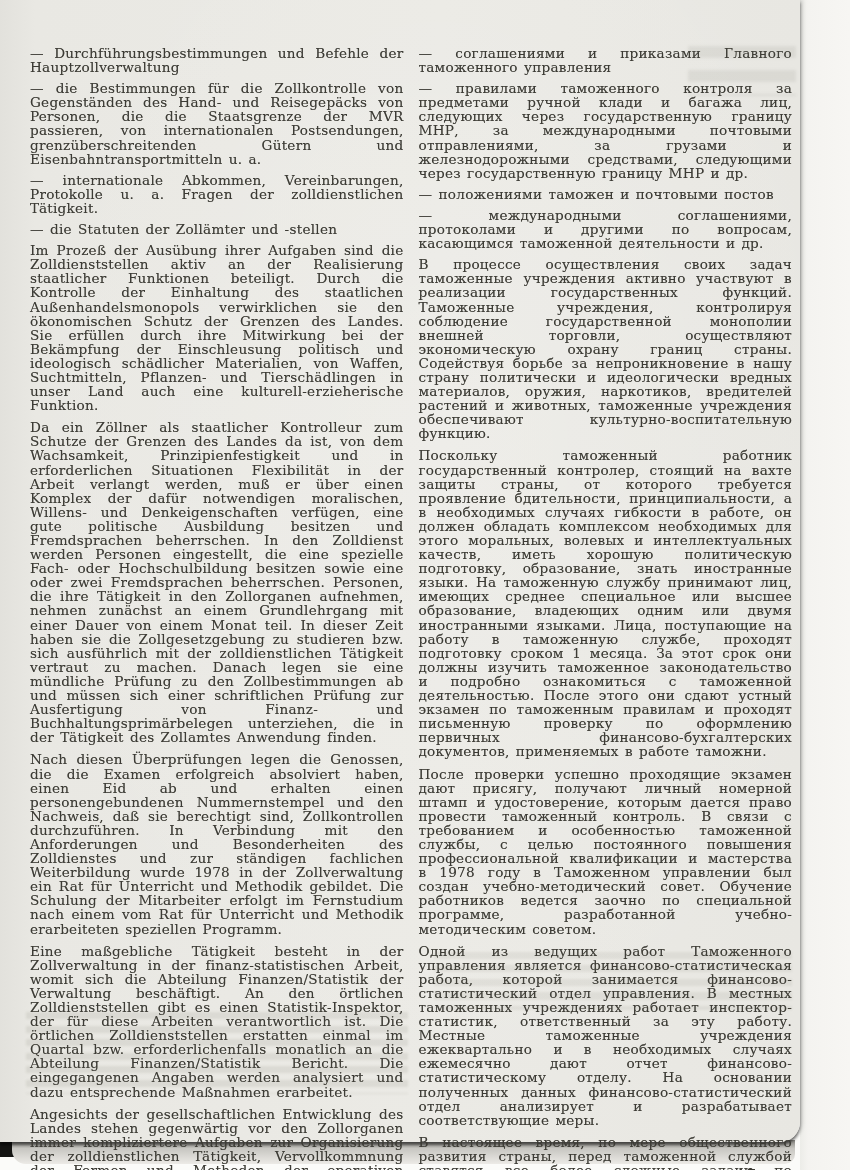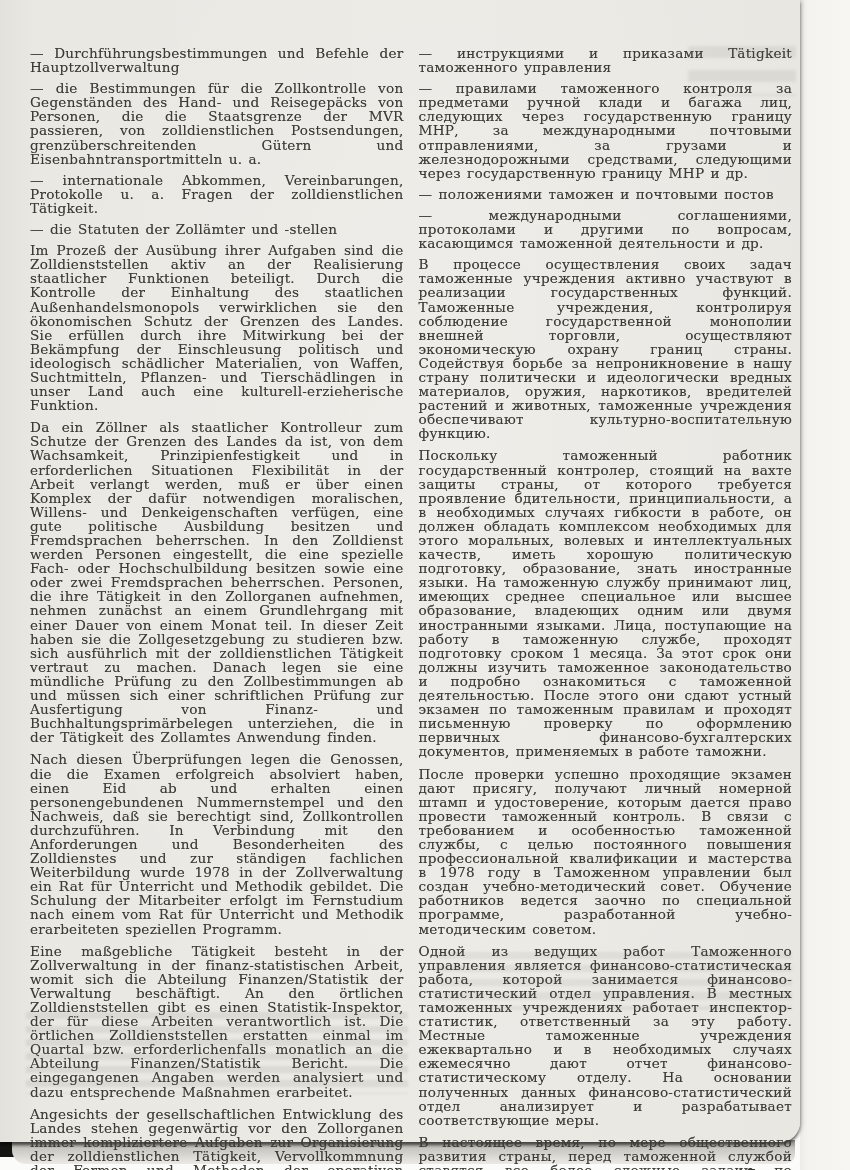--- a/index.html
+++ b/index.html
@@ -83,31 +83,31 @@
 
   <div class="right-margin-strip"></div>
   <div class="black-band"></div>
   <div class="under-page"></div>
 
   <div class="page">
 
     <div class="columns">
       <div class="col col-left">
           <p class="block bullet">— Durchführungsbestimmungen und Befehle der Hauptzollverwaltung</p>
-          <p class="block bullet">— die Bestimmungen für die Zollkontrolle von Gegenständen des Hand- und Reisegepäcks von Personen, die die Staatsgrenze der MVR passieren, von zolldienstlichen Postsendungen, grenzüberschreitenden Gütern und Eisenbahntransportmitteln u. a.</p>
+          <p class="block bullet">— die Bestimmungen für die Zollkontrolle von Gegenständen des Hand- und Reisegepäcks von Personen, die die Staatsgrenze der MVR passieren, von internationalen Postsendungen, grenzüberschreitenden Gütern und Eisenbahntransportmitteln u. a.</p>
           <p class="block bullet">— internationale Abkommen, Vereinbarungen, Protokolle u. a. Fragen der zolldienstlichen Tätigkeit.</p>
           <p class="block bullet">— die Statuten der Zollämter und -stellen</p>
           <p class="block para">Im Prozeß der Ausübung ihrer Aufgaben sind die Zolldienststellen aktiv an der Realisierung staatlicher Funktionen beteiligt. Durch die Kontrolle der Einhaltung des staatlichen Außenhandelsmonopols verwirklichen sie den ökonomischen Schutz der Grenzen des Landes. Sie erfüllen durch ihre Mitwirkung bei der Bekämpfung der Einschleusung politisch und ideologisch schädlicher Materialien, von Waffen, Suchtmitteln, Pflanzen- und Tierschädlingen in unser Land auch eine kulturell-erzieherische Funktion.</p>
           <p class="block para">Da ein Zöllner als staatlicher Kontrolleur zum Schutze der Grenzen des Landes da ist, von dem Wachsamkeit, Prinzipienfestigkeit und in erforderlichen Situationen Flexibilität in der Arbeit verlangt werden, muß er über einen Komplex der dafür notwendigen moralischen, Willens- und Denkeigenschaften verfügen, eine gute politische Ausbildung besitzen und Fremdsprachen beherrschen. In den Zolldienst werden Personen eingestellt, die eine spezielle Fach- oder Hochschulbildung besitzen sowie eine oder zwei Fremdsprachen beherrschen. Personen, die ihre Tätigkeit in den Zollorganen aufnehmen, nehmen zunächst an einem Grundlehrgang mit einer Dauer von einem Monat teil. In dieser Zeit haben sie die Zollgesetzgebung zu studieren bzw. sich ausführlich mit der zolldienstlichen Tätigkeit vertraut zu machen. Danach legen sie eine mündliche Prüfung zu den Zollbestimmungen ab und müssen sich einer schriftlichen Prüfung zur Ausfertigung von Finanz- und Buchhaltungsprimärbelegen unterziehen, die in der Tätigkeit des Zollamtes Anwendung finden.</p>
           <p class="block para">Nach diesen Überprüfungen legen die Genossen, die die Examen erfolgreich absolviert haben, einen Eid ab und erhalten einen personengebundenen Nummernstempel und den Nachweis, daß sie berechtigt sind, Zollkontrollen durchzuführen. In Verbindung mit den Anforderungen und Besonderheiten des Zolldienstes und zur ständigen fachlichen Weiterbildung wurde 1978 in der Zollverwaltung ein Rat für Unterricht und Methodik gebildet. Die Schulung der Mitarbeiter erfolgt im Fernstudium nach einem vom Rat für Unterricht und Methodik erarbeiteten speziellen Programm.</p>
           <p class="block para">Eine maßgebliche Tätigkeit besteht in der Zollverwaltung in der finanz-statistischen Arbeit, womit sich die Abteilung Finanzen/Statistik der Verwaltung beschäftigt. An den örtlichen Zolldienststellen gibt es einen Statistik-Inspektor, der für diese Arbeiten verantwortlich ist. Die örtlichen Zolldienststellen erstatten einmal im Quartal bzw. erforderlichenfalls monatlich an die Abteilung Finanzen/Statistik Bericht. Die eingegangenen Angaben werden analysiert und dazu entsprechende Maßnahmen erarbeitet.</p>
           <p class="block para">Angesichts der gesellschaftlichen Entwicklung des Landes stehen gegenwärtig vor den Zollorganen immer kompliziertere Aufgaben zur Organisierung der zolldienstlichen Tätigkeit, Vervollkommnung der Formen und Methoden der operativen Tätigkeit der Zolldienststellen, Erhöhung der Effektivität der Zollkontrolle und Vereinfachung der Zollformalitäten. Mit ihrer Realisierung wird ein großer Beitrag zur weiteren Entwicklung der Zollorgane der MVR geleistet werden.</p>
         </div>
       <div class="col col-right">
-          <p class="block bullet">— инструкциями и приказами Tätigkeit таможенного управления</p>
+          <p class="block bullet">— соглашениями и приказами Главного таможенного управления</p>
           <p class="block bullet">— правилами таможенного контроля за предметами ручной клади и багажа лиц, следующих через государственную границу МНР, за международными почтовыми отправлениями, за грузами и железнодорожными средствами, следующими через государственную границу МНР и др.</p>
           <p class="block bullet">— положениями таможен и почтовыми постов</p>
           <p class="block bullet">— международными соглашениями, протоколами и другими по вопросам, касающимся таможенной деятельности и др.</p>
           <p class="block para">В процессе осуществления своих задач таможенные учреждения активно участвуют в реализации государственных функций. Таможенные учреждения, контролируя соблюдение государственной монополии внешней торговли, осуществляют экономическую охрану границ страны. Содействуя борьбе за непроникновение в нашу страну политически и идеологически вредных материалов, оружия, наркотиков, вредителей растений и животных, таможенные учреждения обеспечивают культурно-воспитательную функцию.</p>
           <p class="block para">Поскольку таможенный работник государственный контролер, стоящий на вахте защиты страны, от которого требуется проявление бдительности, принципиальности, а в необходимых случаях гибкости в работе, он должен обладать комплексом необходимых для этого моральных, волевых и интеллектуальных качеств, иметь хорошую политическую подготовку, образование, знать иностранные языки. На таможенную службу принимают лиц, имеющих среднее специальное или высшее образование, владеющих одним или двумя иностранными языками. Лица, поступающие на работу в таможенную службе, проходят подготовку сроком 1 месяца. За этот срок они должны изучить таможенное законодательство и подробно ознакомиться с таможенной деятельностью. После этого они сдают устный экзамен по таможенным правилам и проходят письменную проверку по оформлению первичных финансово-бухгалтерских документов, применяемых в работе таможни.</p>
           <p class="block para">После проверки успешно проходящие экзамен дают присягу, получают личный номерной штамп и удостоверение, которым дается право провести таможенный контроль. В связи с требованием и особенностью таможенной службы, с целью постоянного повышения профессиональной квалификации и мастерства в 1978 году в Таможенном управлении был создан учебно-методический совет. Обучение работников ведется заочно по специальной программе, разработанной учебно-методическим советом.</p>
           <p class="block para">Одной из ведущих работ Таможенного управления является финансово-статистическая работа, которой занимается финансово-статистический отдел управления. В местных таможенных учреждениях работает инспектор-статистик, ответственный за эту работу. Местные таможенные учреждения ежеквартально и в необходимых случаях ежемесячно дают отчет финансово-статистическому отделу. На основании полученных данных финансово-статистический отдел анализирует и разрабатывает соответствующие меры.</p>
           <p class="block para">В настоящее время, по мере общественного развития страны, перед таможенной службой ставятся все более сложные задачи по организации таможенной деятельности, совершенствованию формы и метода проведения оперативной деятельности таможенных учреждений, повышению эффективности таможенного контроля и упрощению таможенных формальностей, реализация которых вносит большой вклад в дальнейшее развитие таможенной службы МНР.</p>
         </div>
     </div>

